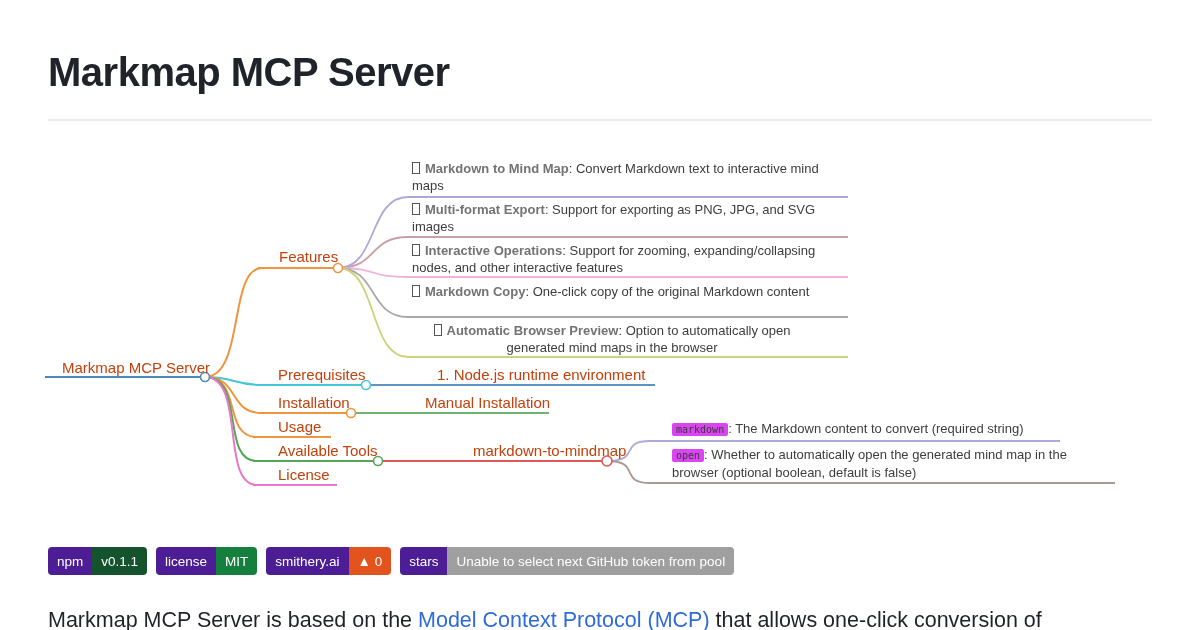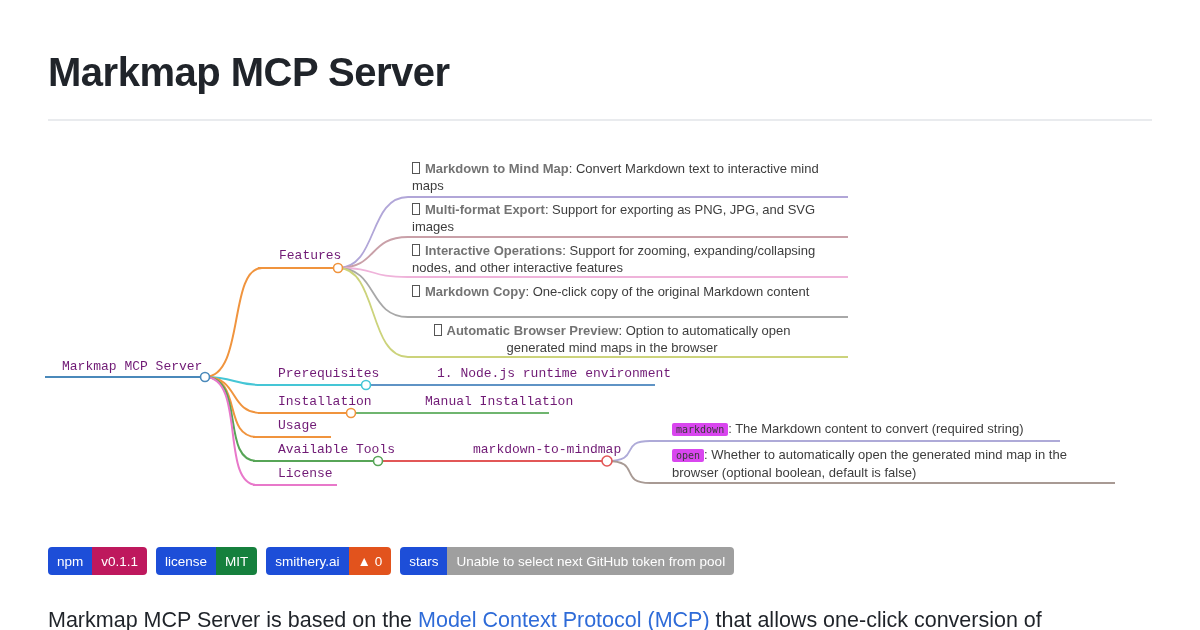--- a/index.html
+++ b/index.html
@@ -8,34 +8,34 @@
   .page { position:relative; width:1200px; height:630px; background:#fff; }
 
   .page-title { position:absolute; left:48px; top:50px; font-size:40px; font-weight:700;
     color:#20242a; letter-spacing:-0.5px; }
   .title-divider { position:absolute; left:48px; top:119px; width:1104px; height:2px;
     background:#e9ebee; }
 
   .mindmap { position:absolute; left:0; top:0; width:1200px; height:540px; }
   .mindmap svg { position:absolute; left:0; top:0; }
 
-  .mm-label { position:absolute; font-size:13px; color:#701a75; white-space:nowrap;font-family:Liberation Mono, monospace; }
+  .mm-label { position:absolute; font-size:15px; color:#c2410c; white-space:nowrap; }
   .mm-leaf  { position:absolute; font-size:13px; color:#3d3d3d; line-height:17px; }
   .mm-leaf .b { font-weight:700; color:#737373; }
   .tofu { display:inline-block; width:8px; height:12px; border:1px solid #555;
     margin-right:5px; vertical-align:-1px; }
   .chip { font-family:"DejaVu Sans Mono","Liberation Mono",monospace; font-size:10px;
     background:#d946ef; color:#3a3a3a; padding:1px 4px; border-radius:2px; }
 
   .badges { position:absolute; left:48px; top:547px; display:flex; gap:9px; }
   .badge { display:inline-flex; height:28px; border-radius:4px; overflow:hidden;
     font-size:13.5px; color:#fff; align-items:stretch; }
   .badge .seg { display:flex; align-items:center; padding:0 9px; white-space:nowrap; }
-  .badge .left { background:#1d4ed8; }
-  .b0-right { background:#be185d; }
+  .badge .left { background:#4c1d95; }
+  .b0-right { background:#14532d; }
   .b1-right { background:#15803d; }
   .b2-right { background:#e2531d; }
   .b3-right { background:#1f83c9; }
   .b4-right { background:#9f9f9f; }
 
   .intro { position:absolute; left:48px; top:606px; width:1116px; font-size:21.5px;
     line-height:28px; color:#1f2329; }
   .intro a { color:#2e6bd8; text-decoration:none; cursor:pointer; }
 </style>
 </head>

